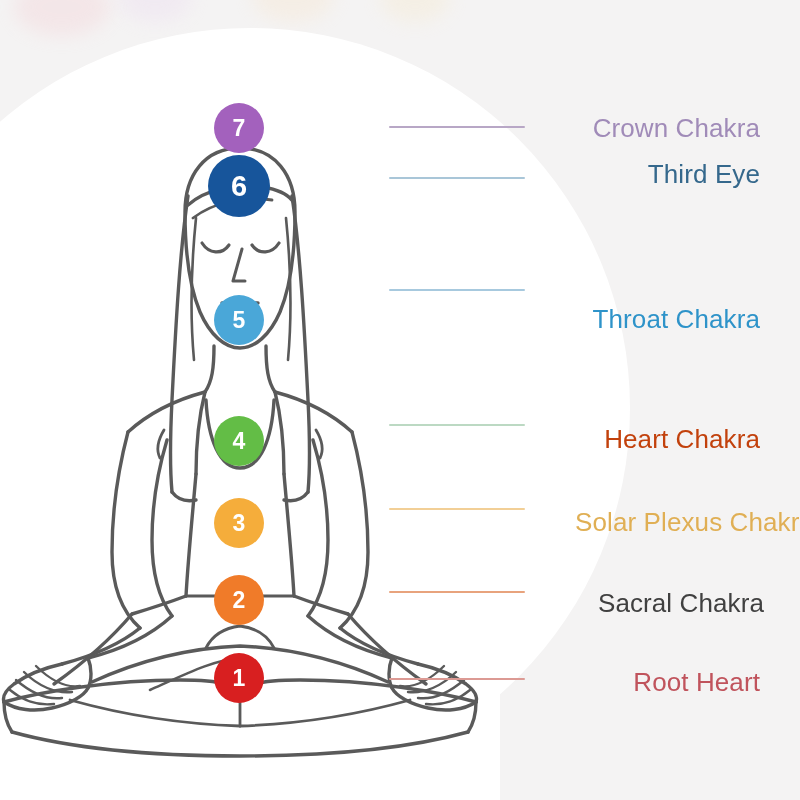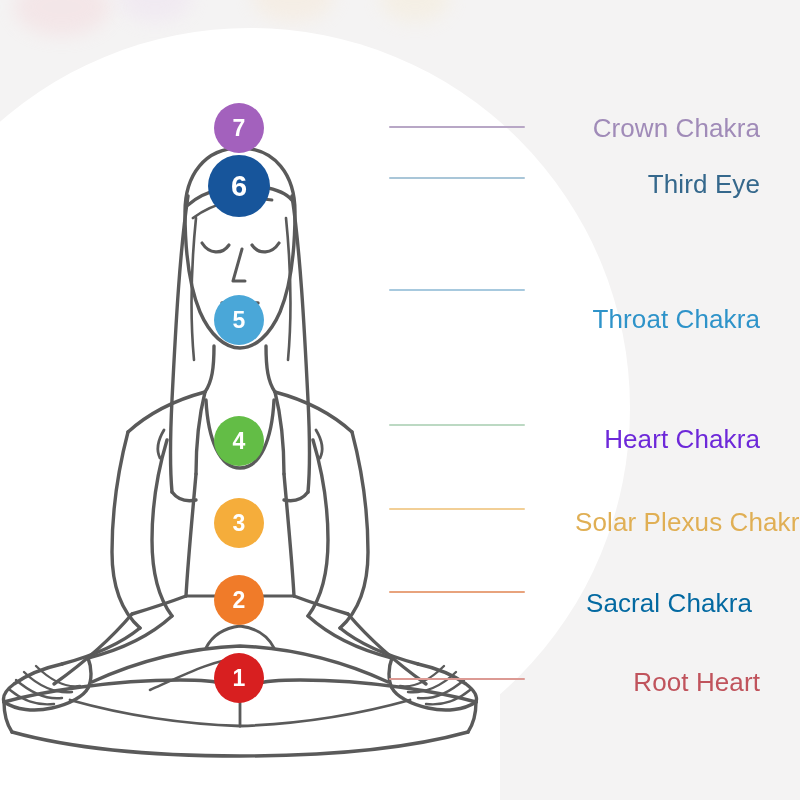--- a/index.html
+++ b/index.html
@@ -215,21 +215,21 @@
       <div class="chakra" style="left: 214px; top: 575px; width: 50px; height: 50px; background: rgb(240, 123, 41); font-size: 23px;">
         <span>2</span>
       </div>
       <div class="chakra" style="left: 214px; top: 653px; width: 50px; height: 50px; background: rgb(216, 31, 32); font-size: 23px;">
         <span>1</span>
       </div>
     </div>
 
   <div id="label-layer">
       <div class="label" style="right: 40px; top: 113px; color: rgb(160, 139, 184);">Crown Chakra</div>
-      <div class="label" style="right: 40px; top: 169px; color: rgb(53, 104, 140);">Third Eye</div>
+      <div class="label" style="right: 40px; top: 159px; color: rgb(53, 104, 140);">Third Eye</div>
       <div class="label" style="right: 40px; top: 304px; color: rgb(46, 147, 201); margin-left: 26px;">Throat Chakra</div>
-      <div class="label" style="right: 40px; top: 424px; color: #6d28d9; text-align: center;">Heart Chakra</div>
+      <div class="label" style="right: 40px; top: 424px; color: #c2410c; text-align: center;">Heart Chakra</div>
       <div class="label" style="right: -14px; top: 507px; color: rgb(224, 175, 84);">Solar Plexus Chakra</div>
-      <div class="label" style="right: 48px; top: 588px; color: #0369a1;">Sacral Chakra</div>
+      <div class="label" style="right: 36px; top: 588px; color: #404040;">Sacral Chakra</div>
       <div class="label" style="right: 40px; top: 667px; color: rgb(192, 83, 92);">Root Heart</div>
     </div>
 
 </div>
 
 </body></html>

